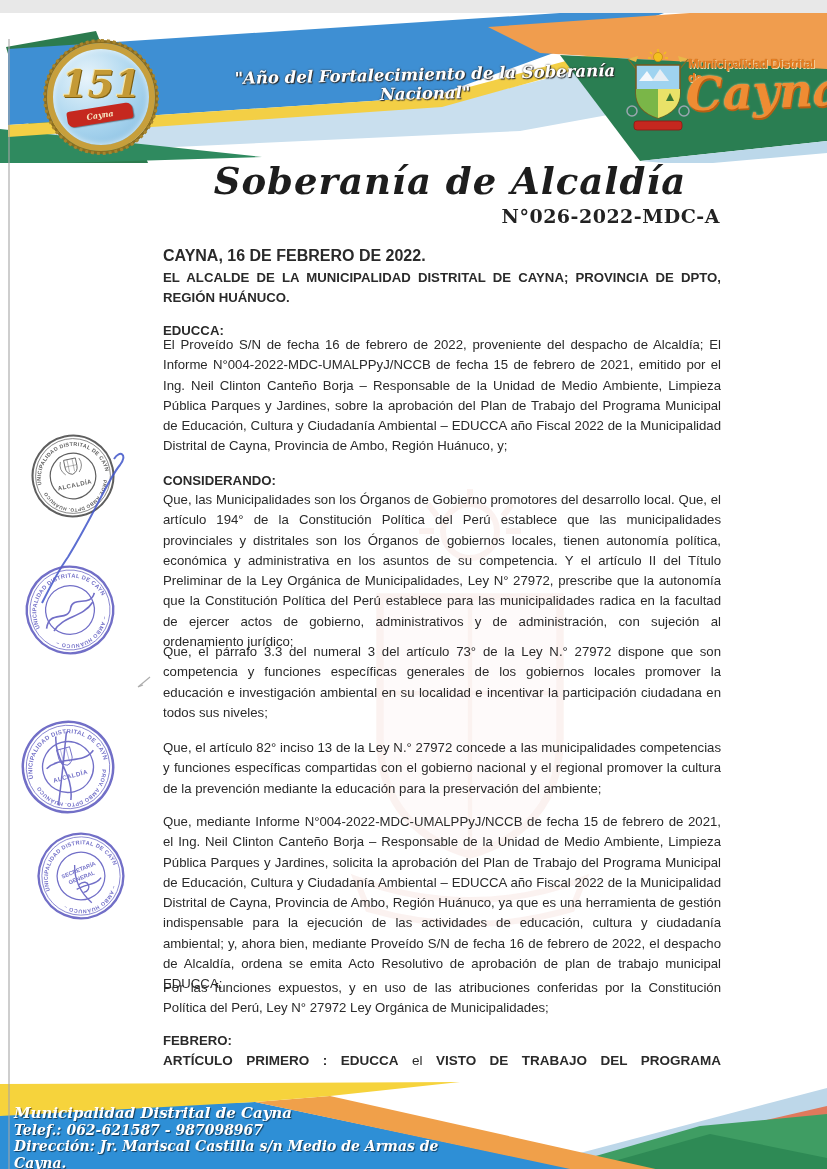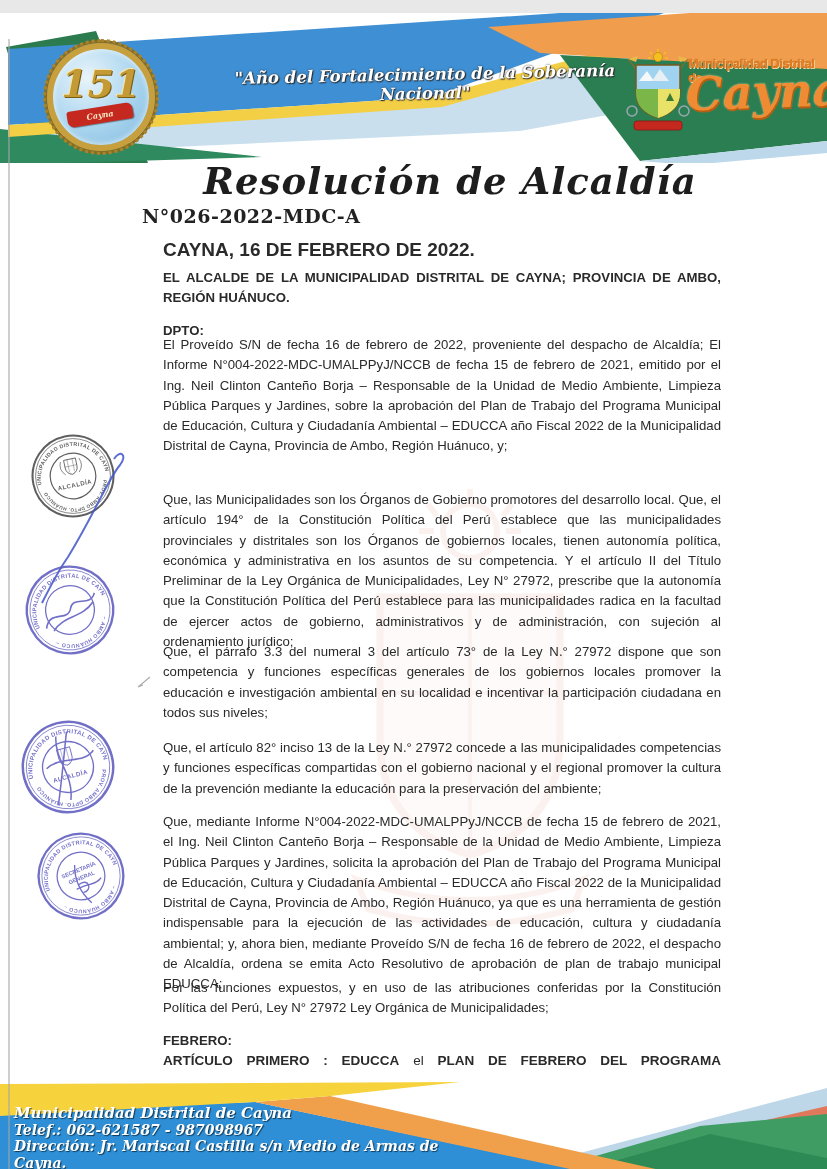--- a/index.html
+++ b/index.html
@@ -25,21 +25,21 @@
   .org-small{left:688px;top:44px;width:134px;font:700 12.5px "Liberation Sans",sans-serif;
      letter-spacing:-.3px;color:#e87f22;text-shadow:0 0 1px #94500e,1px 1px 0 #fbe0b0;}
   .org-script{left:686px;top:52px;width:140px;font:italic 700 46px "DejaVu Serif",serif;
      color:#ef8c33;transform:rotate(-2deg);text-shadow:1px 2px 0 #b55f14,0 0 2px #ffd9a0;}
   .motto{left:230px;top:52px;width:390px;text-align:center;transform:rotate(-1.2deg);
      font:italic 700 16.5px "DejaVu Serif",serif;color:#fff;
      text-shadow:1px 1px 1px #2c2c2c,0 0 2px #2c2c2c;}
   
   .title1{left:150px;top:146px;width:600px;text-align:center;
      font:italic 700 37px "DejaVu Serif",serif;letter-spacing:1px;color:#1d1d1d;}
-  .title2{left:142px;top:192px;width:570px;text-align:left;
+  .title2{left:150px;top:192px;width:570px;text-align:right;
      font:700 19px "DejaVu Serif",serif;letter-spacing:.5px;color:#222;}
   
   .p{left:163px;width:558px;font-size:13.2px;line-height:20.3px;text-align:justify;color:#2a2a2a;}
   .b{font-weight:700;}
   .articulo{text-align:justify;text-align-last:justify;}
   
   .stamp{opacity:.88;}
   .stamp svg{display:block;}
   
   .wm{left:320px;top:470px;width:300px;height:450px;opacity:.08;}
@@ -100,44 +100,45 @@
   <div class="abs org-script">Cayna</div>
 
   <svg class="abs wm" viewBox="0 0 100 150" width="300" height="450">
     <circle cx="50" cy="16" r="9" fill="none" stroke="#d0614d" stroke-width="2"></circle>
     <path d="M50,2 v5 M36,7 l3,4 M64,7 l-3,4 M33,16 h5 M67,16 h-5" stroke="#d0614d" stroke-width="2" fill="none"></path>
     <path d="M20,38 L80,38 L80,85 Q80,115 50,124 Q20,115 20,85 Z" fill="#d0614d" fill-opacity=".35" stroke="#d0614d" stroke-width="2.5"></path>
     <path d="M20,70 h60 M50,38 v86" stroke="#d0614d" stroke-width="1.5"></path>
     <path d="M12,132 q38,14 76,0 l-4,10 q-34,10 -68,0 Z" fill="none" stroke="#d0614d" stroke-width="2"></path>
   </svg>
 
-  <div class="abs title1">Resolución de Alcaldía</div>
+  <div class="abs title1">Soberanía de Alcaldía</div>
   <div class="abs title2">N°026-2022-MDC-A</div>
 
-  <div class="abs p b" style="top:227px;font-size:19px">CAYNA, 16 DE FEBRERO DE 2022.</div>
-
-  <div class="abs p b" style="top:255px;height:42px;overflow:hidden">EL ALCALDE DE LA MUNICIPALIDAD DISTRITAL DE CAYNA; PROVINCIA DE AMBO, REGIÓN HUÁNUCO.</div>
-
-  <div class="abs p b" style="top:308px">DPTO:</div>
+  <div class="abs p b" style="top:233px;font-size:16px">CAYNA, 16 DE FEBRERO DE 2022.</div>
+
+  <div class="abs p b" style="top:255px;height:42px;overflow:hidden">EL ALCALDE DE LA MUNICIPALIDAD DISTRITAL DE CAYNA; PROVINCIA DE DPTO, REGIÓN HUÁNUCO.</div>
+
+  <div class="abs p b" style="top:308px">EDUCCA:</div>
   <div class="abs p" style="top:322px;height:144px;overflow:hidden">El Proveído S/N de fecha 16 de febrero de 2022, proveniente del despacho de Alcaldía; El Informe N°004-2022-MDC-UMALPPyJ/NCCB de fecha 15 de febrero de 2021, emitido por el Ing. Neil Clinton Canteño Borja – Responsable de la Unidad de Medio Ambiente, Limpieza Pública Parques y Jardines, sobre la aprobación del Plan de Trabajo del Programa Municipal de Educación, Cultura y Ciudadanía Ambiental – EDUCCA año Fiscal 2022 de la Municipalidad Distrital de Cayna, Provincia de Ambo, Región Huánuco, y;</div>
 
+  <div class="abs p b" style="top:458px">CONSIDERANDO:</div>
   <div class="abs p" style="top:477px;height:184px;overflow:hidden">Que, las Municipalidades son los Órganos de Gobierno promotores del desarrollo local. Que, el artículo 194° de la Constitución Política del Perú establece que las municipalidades provinciales y distritales son los Órganos de gobiernos locales, tienen autonomía política, económica y administrativa en los asuntos de su competencia. Y el artículo II del Título Preliminar de la Ley Orgánica de Municipalidades, Ley N° 27972, prescribe que la autonomía que la Constitución Política del Perú establece para las municipalidades radica en la facultad de ejercer actos de gobierno, administrativos y de administración, con sujeción al ordenamiento jurídico;</div>
   <div class="abs p" style="top:629px;height:83px;overflow:hidden">Que, el párrafo 3.3 del numeral 3 del artículo 73° de la Ley N.° 27972 dispone que son competencia y funciones específicas generales de los gobiernos locales promover la educación e investigación ambiental en su localidad e incentivar la participación ciudadana en todos sus niveles;</div>
   <div class="abs p" style="top:725px;height:83px;overflow:hidden">Que, el artículo 82° inciso 13 de la Ley N.° 27972 concede a las municipalidades competencias y funciones específicas compartidas con el gobierno nacional y el regional promover la cultura de la prevención mediante la educación para la preservación del ambiente;</div>
   <div class="abs p" style="top:799px;height:186px;overflow:hidden">Que, mediante Informe N°004-2022-MDC-UMALPPyJ/NCCB de fecha 15 de febrero de 2021, el Ing. Neil Clinton Canteño Borja – Responsable de la Unidad de Medio Ambiente, Limpieza Pública Parques y Jardines, solicita la aprobación del Plan de Trabajo del Programa Municipal de Educación, Cultura y Ciudadanía Ambiental – EDUCCA año Fiscal 2022 de la Municipalidad Distrital de Cayna, Provincia de Ambo, Región Huánuco, ya que es una herramienta de gestión indispensable para la ejecución de las actividades de educación, cultura y ciudadanía ambiental; y, ahora bien, mediante Proveído S/N de fecha 16 de febrero de 2022, el despacho de Alcaldía, ordena se emita Acto Resolutivo de aprobación de plan de trabajo municipal EDUCCA;</div>
 
   <div class="abs p" style="top:965px;height:42px;overflow:hidden">Por las funciones expuestos, y en uso de las atribuciones conferidas por la Constitución Política del Perú, Ley N° 27972 Ley Orgánica de Municipalidades;</div>
 
   <div class="abs p b" style="top:1018px">FEBRERO:</div>
   <div class="abs p articulo" style="top:1038px;font-size:13.5px">
     <span class="b">ARTÍCULO PRIMERO</span>
     <span class="b">:</span>
     <span class="b">EDUCCA</span>
     <span>el</span>
-    <span class="b">PLAN DE FEBRERO DEL PROGRAMA</span>
+    <span class="b">VISTO DE TRABAJO DEL PROGRAMA</span>
   </div>
 
   <div class="abs stamp" style="left:30px;top:420px;width:86px;height:86px;transform:rotate(-12deg);color:#4a4a4a">
     <svg viewBox="0 0 100 100" width="86" height="86">
       <circle cx="50" cy="50" r="47" fill="none" stroke="currentColor" stroke-width="2.4"></circle>
       <circle cx="50" cy="50" r="43.5" fill="none" stroke="currentColor" stroke-width=".8"></circle>
       <circle cx="50" cy="50" r="26.5" fill="none" stroke="currentColor" stroke-width="1.4"></circle>
       <path id="tp1" d="M12,53 A38,38 0 0 1 88,53" fill="none"></path>
       <path id="bp1" d="M84,61 A35,35 0 0 1 16,61" fill="none"></path>
       <text text-anchor="middle" fill="currentColor" style="font:700 6.2px 'Liberation Sans',sans-serif;letter-spacing:.4px">

